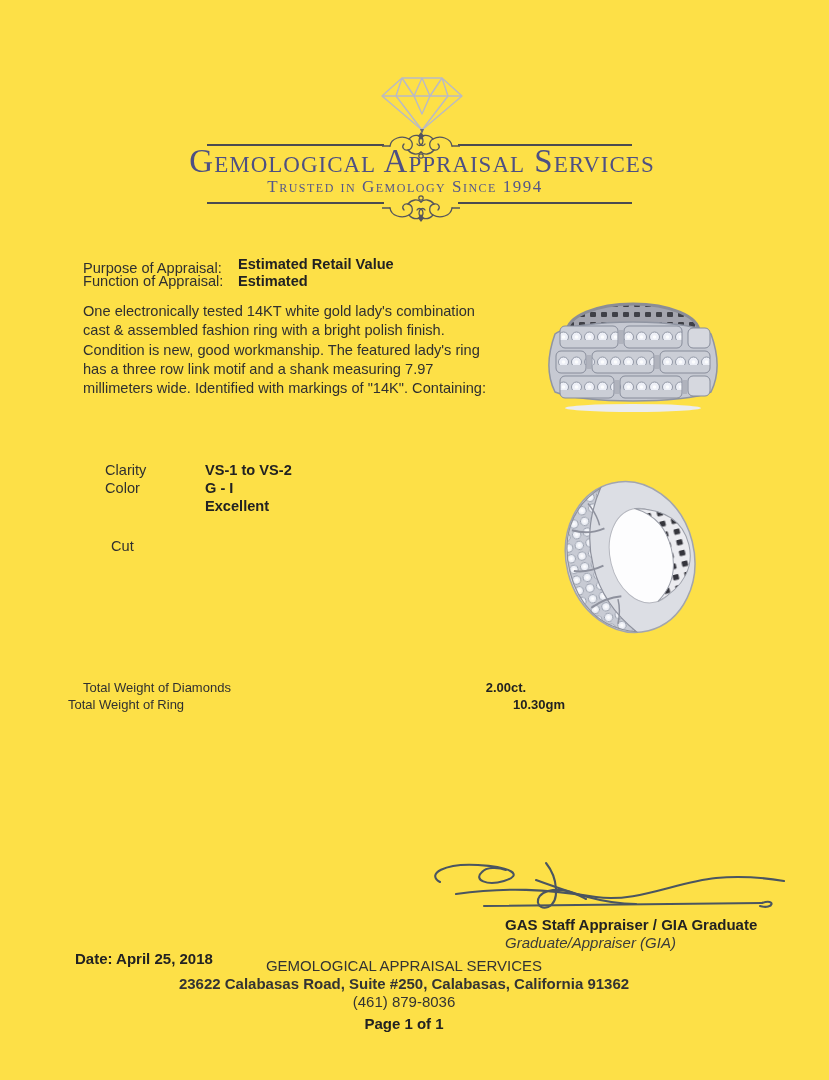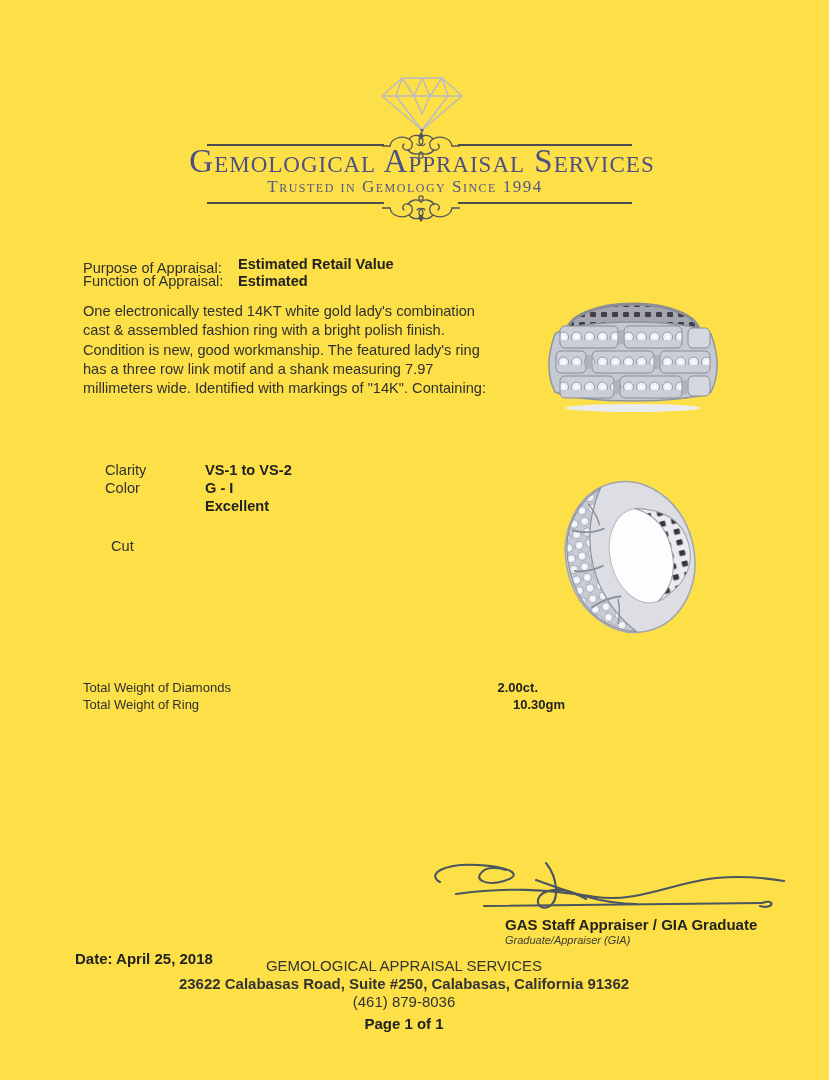--- a/index.html
+++ b/index.html
@@ -36,21 +36,21 @@
   }
 
   
   .label-col{font-size:14.6px;line-height:17.5px;}
   .bold-val{font-weight:bold;color:#222;text-align:right;}
   .para{font-size:14.6px;line-height:19.3px;}
   .grade-row{font-size:14.6px;line-height:18.5px;}
   .weight-row{font-size:13px;line-height:17.5px;}
   .date-line{font-size:15px;font-weight:bold;color:#222;}
   .signer-title{font-size:15px;font-weight:bold;color:#222;}
-  .signer-sub{font-size:11px;font-style:italic;color:#3a3a3a;}
+  .signer-sub{font-size:15px;font-style:italic;color:#3a3a3a;}
   .footer-line{left:0;width:808px;text-align:center;font-size:15px;color:#333;}
   .footer-page{font-weight:bold;color:#222;}
   svg{display:block;}
 </style>
 </head>
 <body>
 
 <div class="page">
 
   <svg class="abs" style="left:374px;top:70px;" width="96" height="64" viewBox="0 0 96 64">
@@ -164,22 +164,22 @@
 
       <path d="M24,44 C34,50 44,52 56,50" fill="none" stroke="#8e919d" stroke-width="2"></path>
       <path d="M16,84 C26,88 36,88 46,86" fill="none" stroke="#8e919d" stroke-width="2"></path>
       <path d="M24,124 C34,120 44,118 56,120" fill="none" stroke="#8e919d" stroke-width="2"></path>
       <path d="M46,22 C50,30 52,38 52,46" fill="none" stroke="#8e919d" stroke-width="1.5"></path>
       <path d="M46,146 C50,138 52,130 52,122" fill="none" stroke="#8e919d" stroke-width="1.5"></path>
     </g>
   </svg>
 
   <div class="abs weight-row" style="left:83px;top:679px;">Total Weight of Diamonds</div>
-  <div class="abs weight-row bold-val" style="left:474px;top:679px;width:64px;text-align:right;">2.00ct.</div>
-  <div class="abs weight-row" style="left:83px;top:696px;">Total Weight of Ring</div>
+  <div class="abs weight-row bold-val" style="left:474px;top:679px;width:64px;text-align:center;">2.00ct.</div>
+  <div class="abs weight-row" style="left:68px;top:696px;">Total Weight of Ring</div>
   <div class="abs weight-row bold-val" style="left:501px;top:696px;width:64px;text-align:right;">10.30gm</div>
 
   <svg class="abs" style="left:424px;top:858px;" width="372" height="60" viewBox="0 0 372 60">
     <g fill="none" stroke="#4a5560" stroke-width="2.1" stroke-linecap="round">
       <path d="M16,24 C2,16 20,5 54,7 C88,9 100,17 80,23 C63,28 49,22 58,14 C62,9 74,9 82,12"></path>
       <path d="M122,5 C134,20 136,44 124,49 C113,53 108,38 124,33 C140,29 152,36 162,41"></path>
       <path d="M32,36 C82,29 122,31 172,39 C212,45 252,24 292,20 C322,17 348,21 360,23"></path>
       <path d="M60,48 L338,45"></path>
       <path d="M338,45 C352,40 350,52 336,48"></path>
       <path d="M112,22 C145,34 178,46 212,46"></path>

